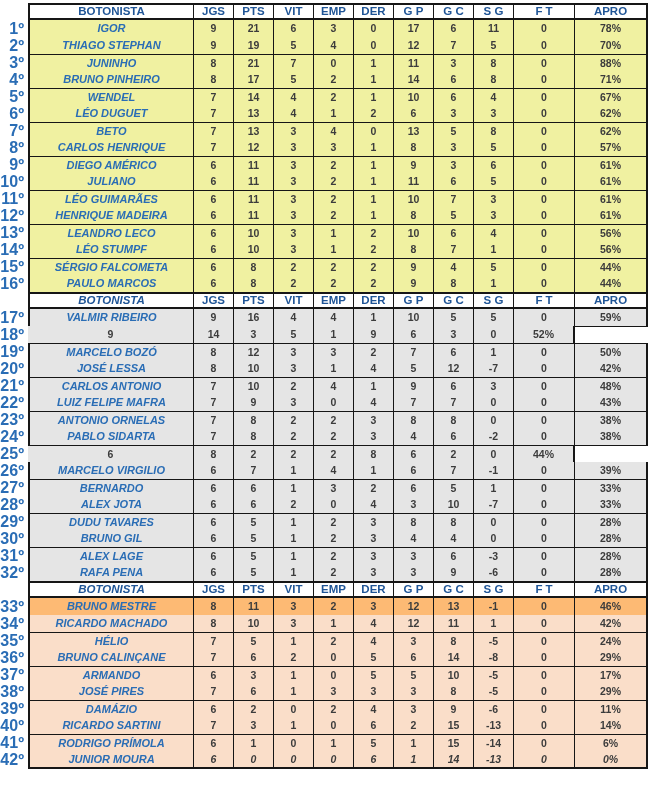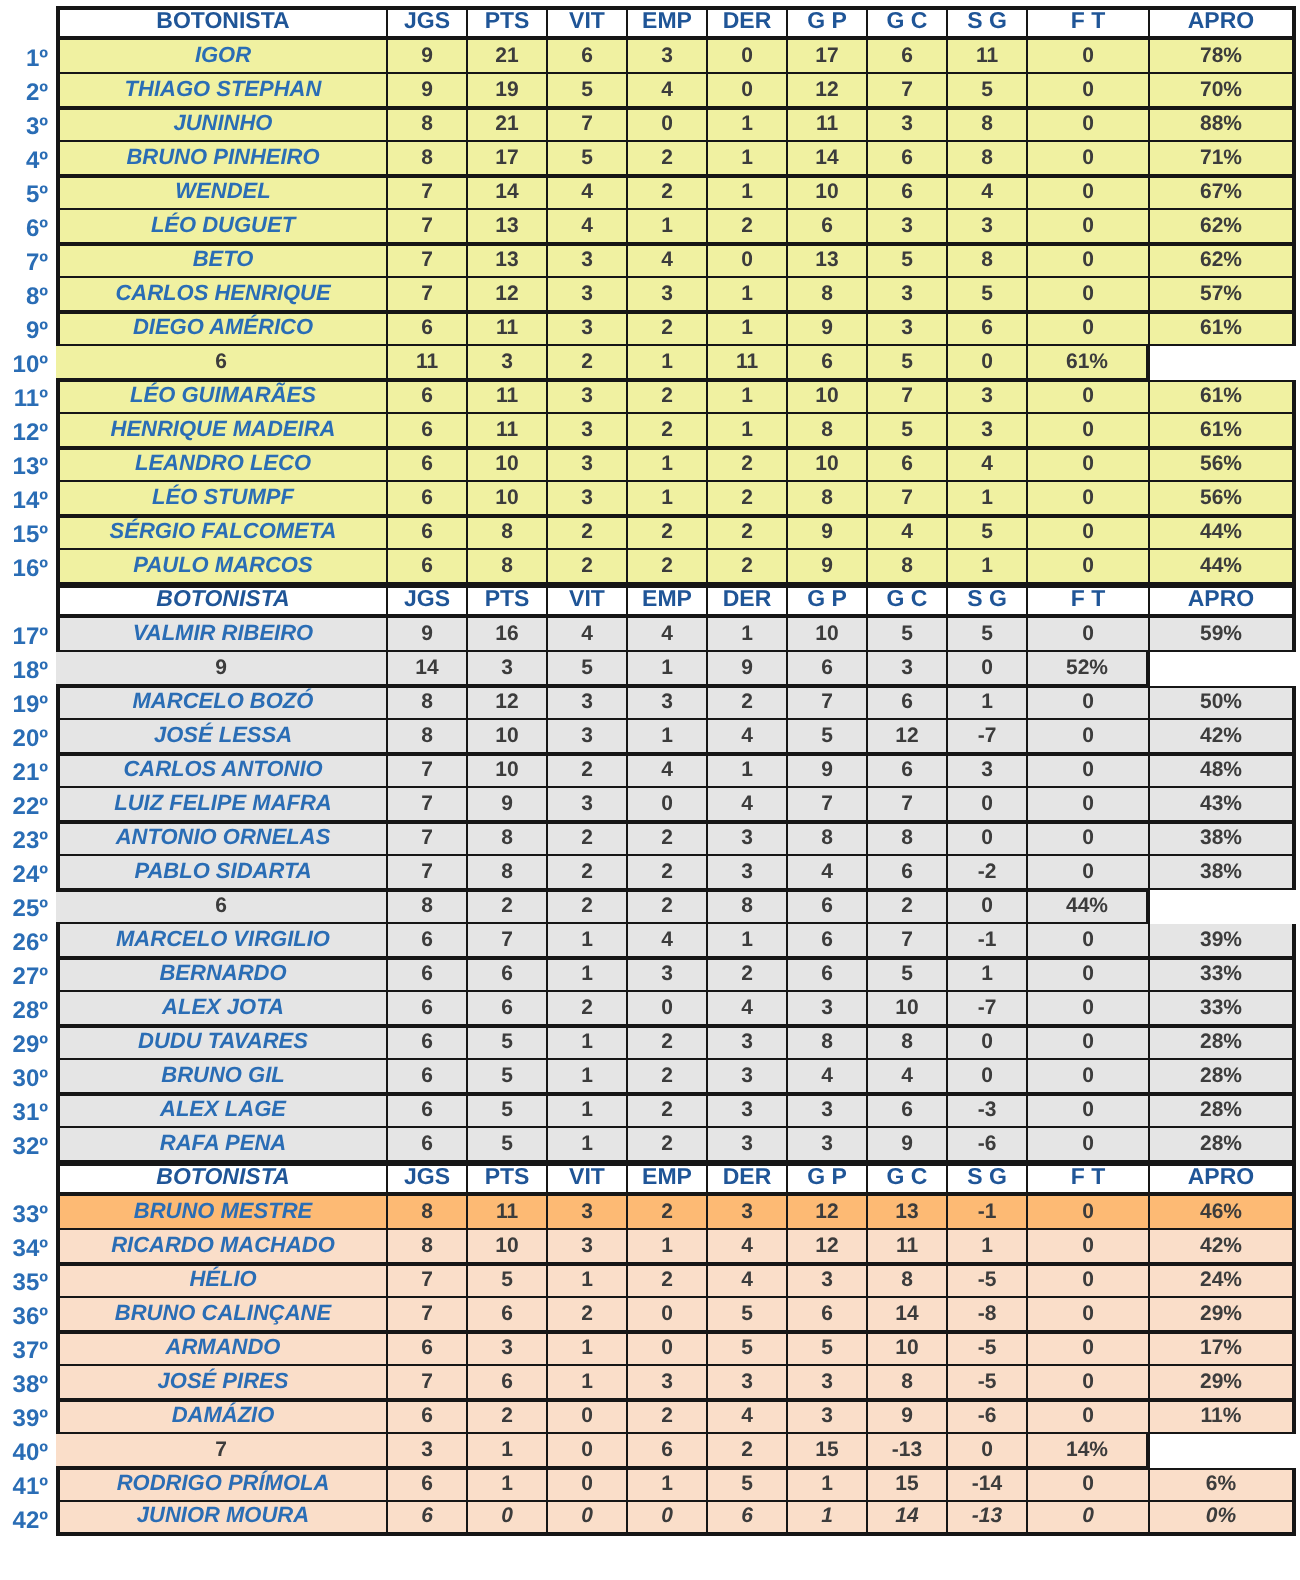--- a/index.html
+++ b/index.html
@@ -6,21 +6,21 @@
   html,body { width:650px; height:790px; background:#ffffff;
               font-family:"Liberation Sans", sans-serif; }
   .page { width:650px; height:790px; background:#ffffff; padding-top:3px; overflow:hidden; }
 
   .row { display:grid;
          grid-template-columns:28px 166px 40px 40px 40px 40px 40px 40px 40px 40px 61px 73px;
          height:17px; }
 
   .gutter { display:flex; align-items:center; justify-content:flex-end;
             padding-right:4px; background:#ffffff; border:none;
-            font-size:12px; font-weight:bold; color:var(--rankText,#2a6db5); }
+            font-size:16px; font-weight:bold; color:var(--rankText,#2a6db5); }
 
   .cell { display:flex; align-items:center; justify-content:center;
           border-right:1px solid var(--border,#161616);
           border-bottom:1px solid var(--border,#161616);
           font-size:10.5px; font-weight:bold; color:var(--numberText,#3c3c3c);
           line-height:1; overflow:hidden; white-space:nowrap; }
 
   .cell.first { border-left:2px solid var(--border,#161616); }
   .cell:last-child { border-right-width:2px; }
 
@@ -180,20 +180,21 @@
         <div class="cell">2</div>
         <div class="cell">1</div>
         <div class="cell">9</div>
         <div class="cell">3</div>
         <div class="cell">6</div>
         <div class="cell">0</div>
         <div class="cell">61%</div>
       </div>
       <div class="row sec0">
         <div class="gutter">10º</div>
+        <div class="cell first name-cell">JULIANO</div>
         <div class="cell">6</div>
         <div class="cell">11</div>
         <div class="cell">3</div>
         <div class="cell">2</div>
         <div class="cell">1</div>
         <div class="cell">11</div>
         <div class="cell">6</div>
         <div class="cell">5</div>
         <div class="cell">0</div>
         <div class="cell">61%</div>
@@ -625,20 +626,21 @@
         <div class="cell">2</div>
         <div class="cell">4</div>
         <div class="cell">3</div>
         <div class="cell">9</div>
         <div class="cell">-6</div>
         <div class="cell">0</div>
         <div class="cell">11%</div>
       </div>
       <div class="row sec2">
         <div class="gutter">40º</div>
+        <div class="cell first name-cell">RICARDO SARTINI</div>
         <div class="cell">7</div>
         <div class="cell">3</div>
         <div class="cell">1</div>
         <div class="cell">0</div>
         <div class="cell">6</div>
         <div class="cell">2</div>
         <div class="cell">15</div>
         <div class="cell">-13</div>
         <div class="cell">0</div>
         <div class="cell">14%</div>

